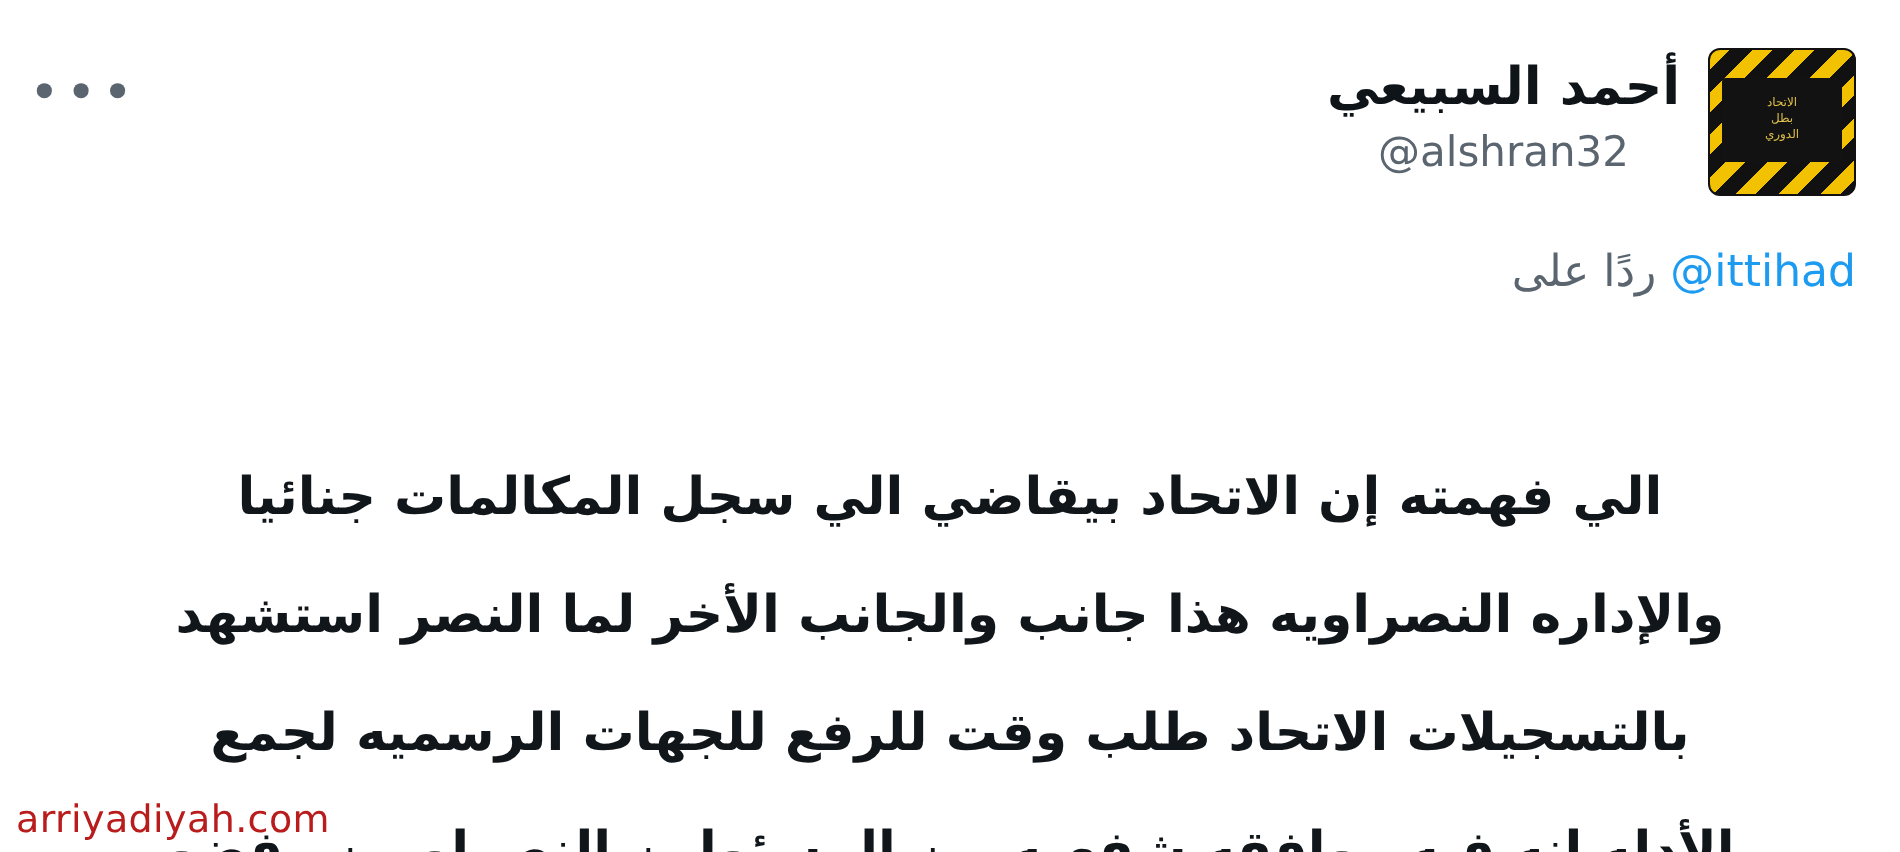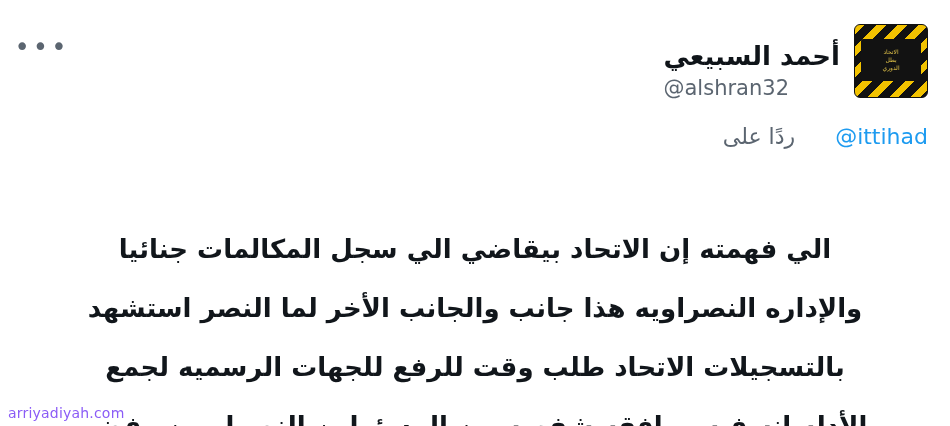--- a/index.html
+++ b/index.html
@@ -90,24 +90,23 @@
     line-height: 8px;
     text-align: center;
     padding: 0 2px;
     white-space: pre-line;
     opacity: .95;
   }
 
   .names {
     display: flex;
     flex-direction: column;
-    align-items: flex-end;
+    align-items: center;
     justify-content: center;
     padding-top: 4px;
-    margin-top: 12px;
   }
   .display-name {
     font-size: 26px;
     font-weight: bold;
     color: #0f1419;
     line-height: 32px;
     white-space: nowrap;
   }
   .handle {
     font-size: 21px;
@@ -126,21 +125,20 @@
     text-align: right;
     font-size: 22px;
     line-height: 30px;
     color: #5b6570;
     white-space: nowrap;
   }
   .reply-line .reply-mention {
     color: #1d9bf0;
     direction: ltr;
     unicode-bidi: isolate;
-    margin-left: 33px;
   }
 
   
   .tweet-body {
     position: absolute;
     top: 172px;
     right: 18px;
     left: 18px;
     text-align: center;
     font-size: 26px;
@@ -149,22 +147,22 @@
     color: #11161b;
     white-space: pre-line;
     margin-top: 48px;
   }
 
   
   .watermark {
     position: absolute;
     left: 8px;
     bottom: 5px;
-    font-size: 14px;
-    color: #8b5cf6;
+    font-size: 19px;
+    color: #b91c1c;
     direction: ltr;
     letter-spacing: .2px;
     margin-top: 40px;
   }
 </style>
 </head>
 <body>
 
 <div class="tweet-card">
 

